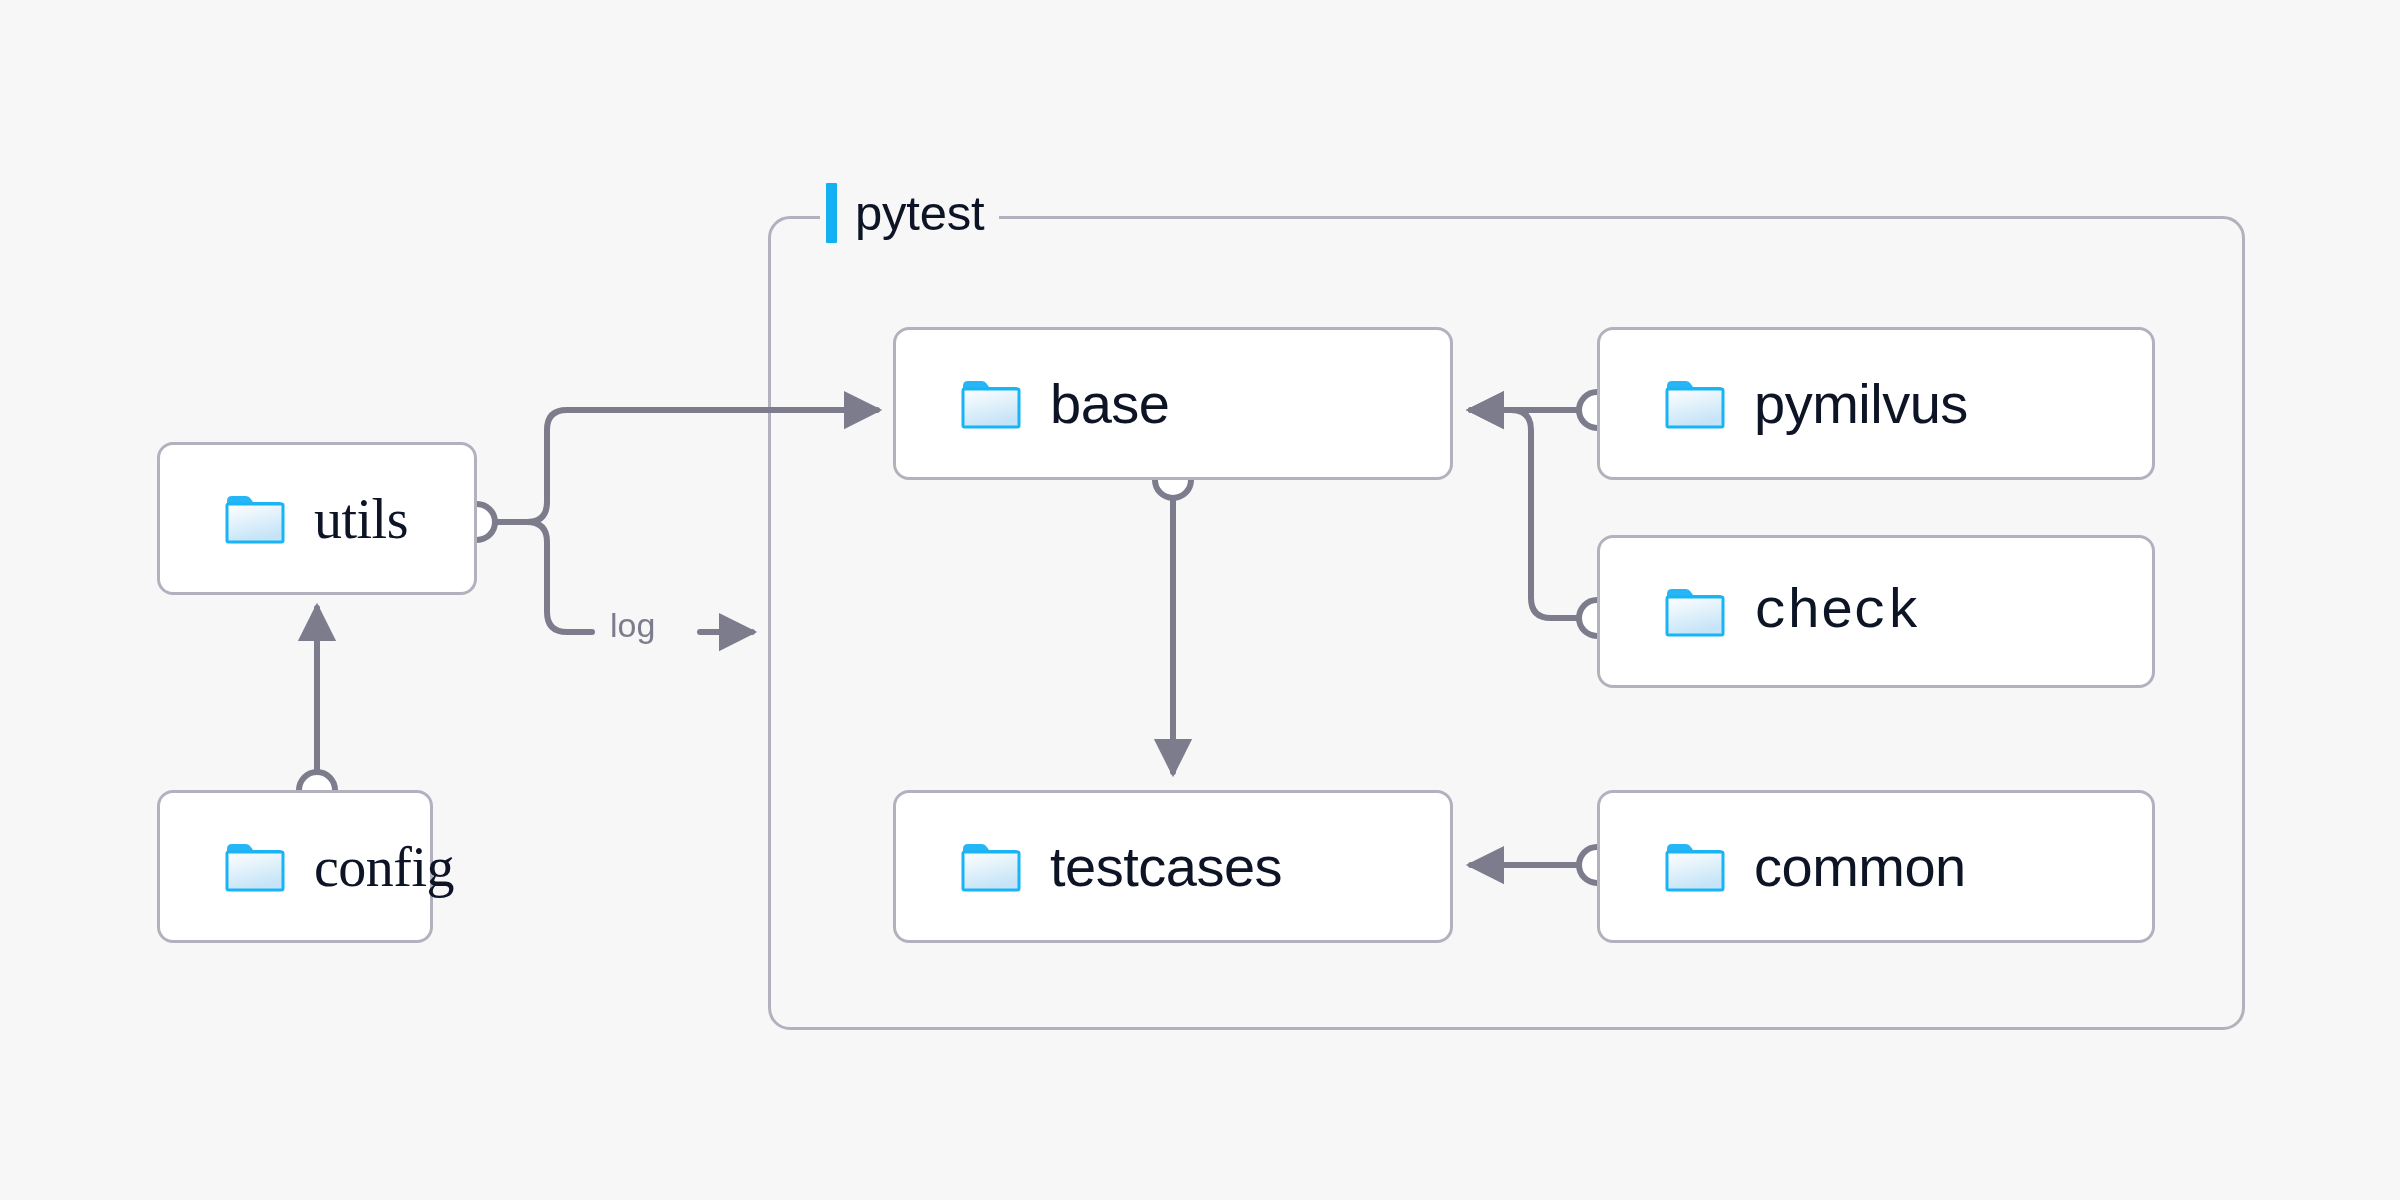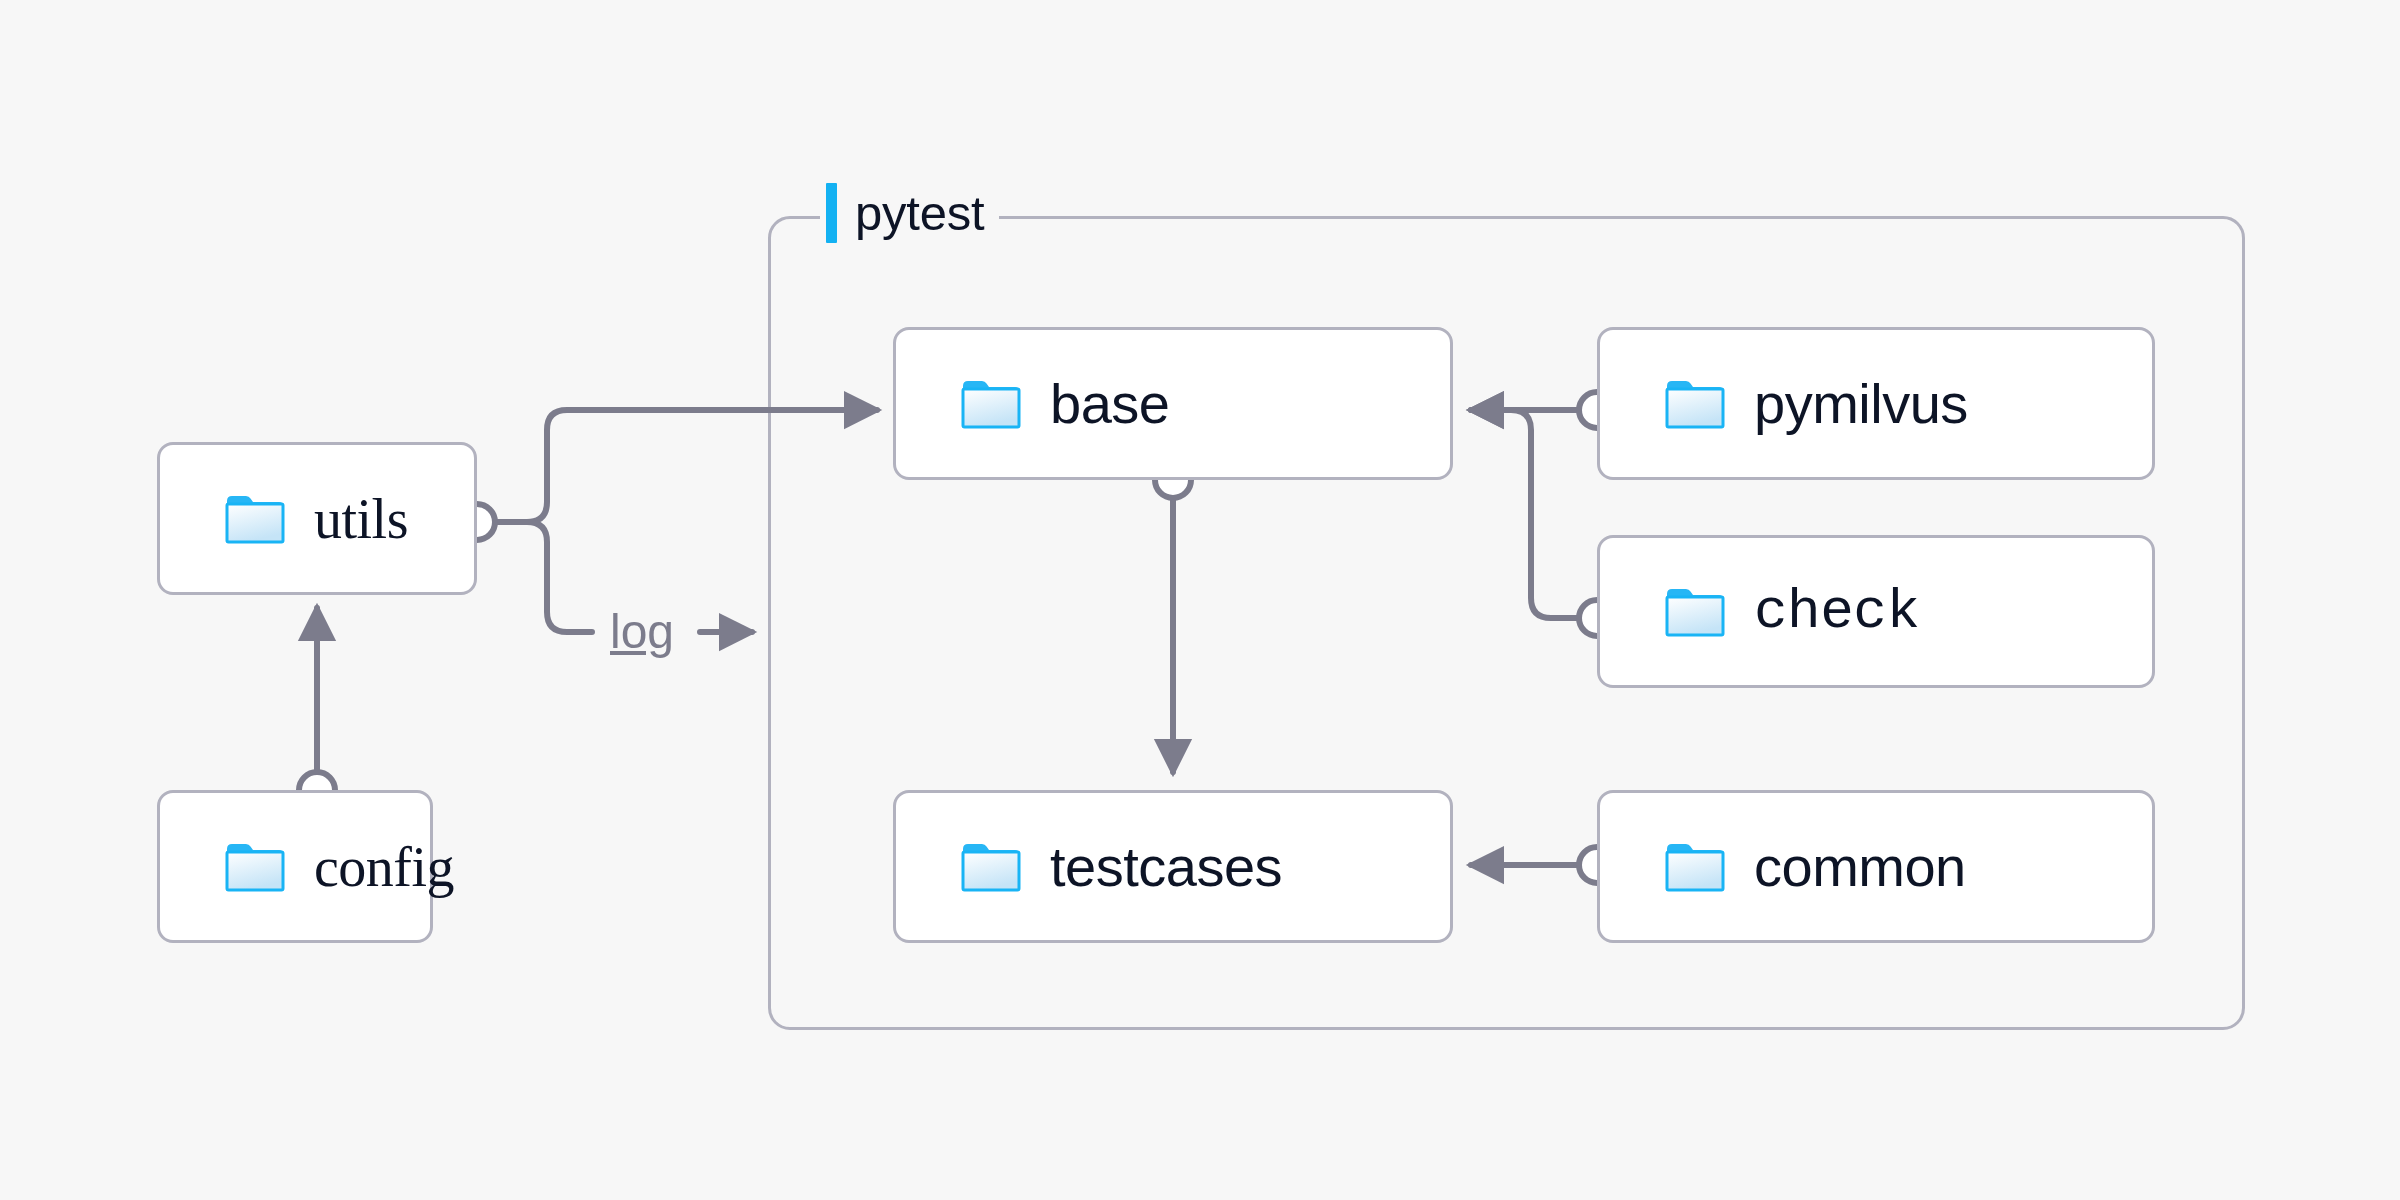--- a/index.html
+++ b/index.html
@@ -97,27 +97,26 @@
     stroke-linecap: round;
     stroke-linejoin: round;
   }
   .edge-port {
     fill: #ffffff;
     stroke: #7c7c8c;
     stroke-width: 6;
   }
   .edge-label {
     position: absolute;
-    font-size: 48px;
+    font-size: 34px;
     color: #7c7c8c;
     line-height: 1;
     white-space: nowrap;
     background: #f7f7f7;
     padding: 0 6px;
-    text-decoration: underline;
   }
 </style>
 </head>
 <body>
 
 <div id="canvas">
 
   <div class="group-box" style="left:768px; top:216px; width:1477px; height:814px;"></div>
 
   <div class="group-label" style="left:820px; top:182px;">

